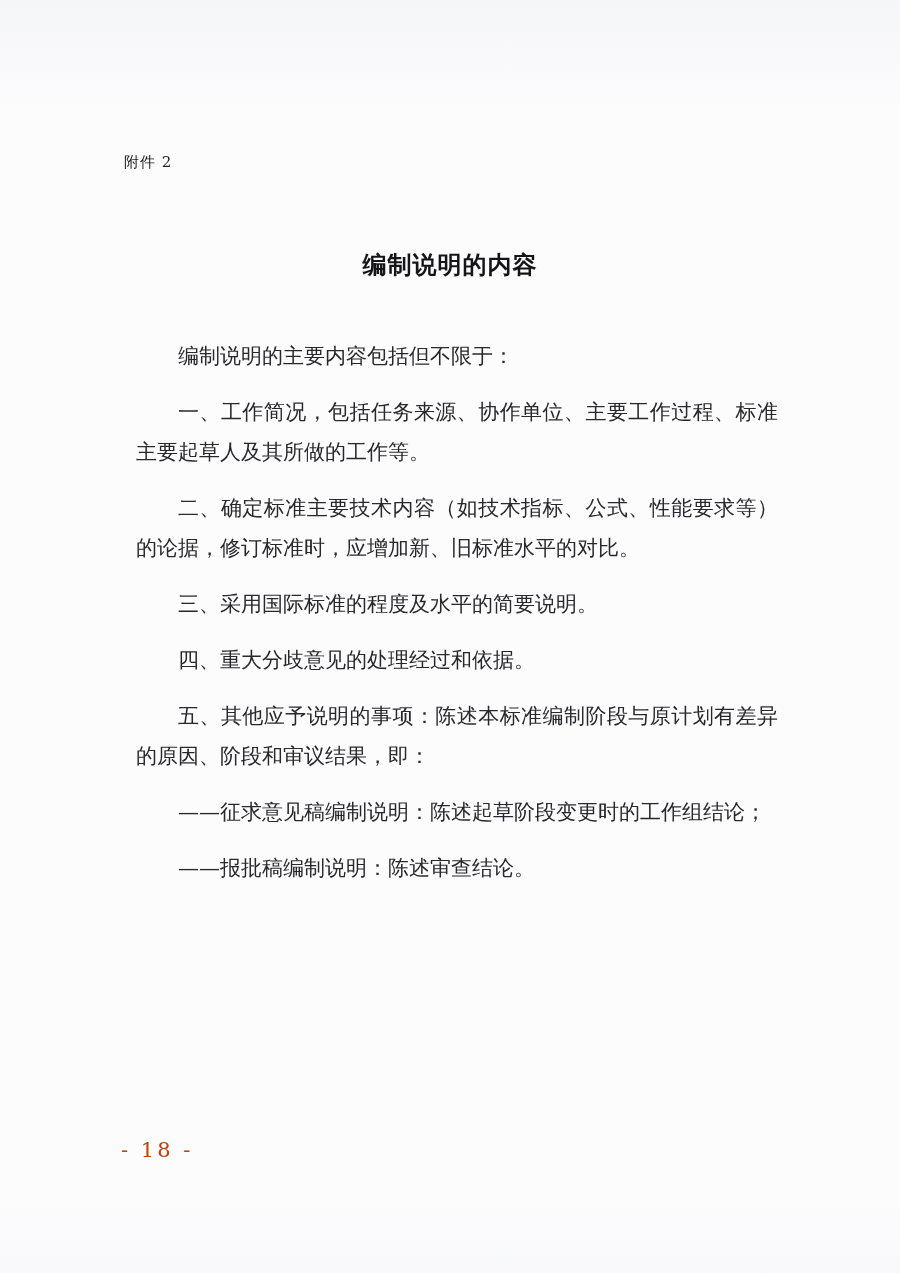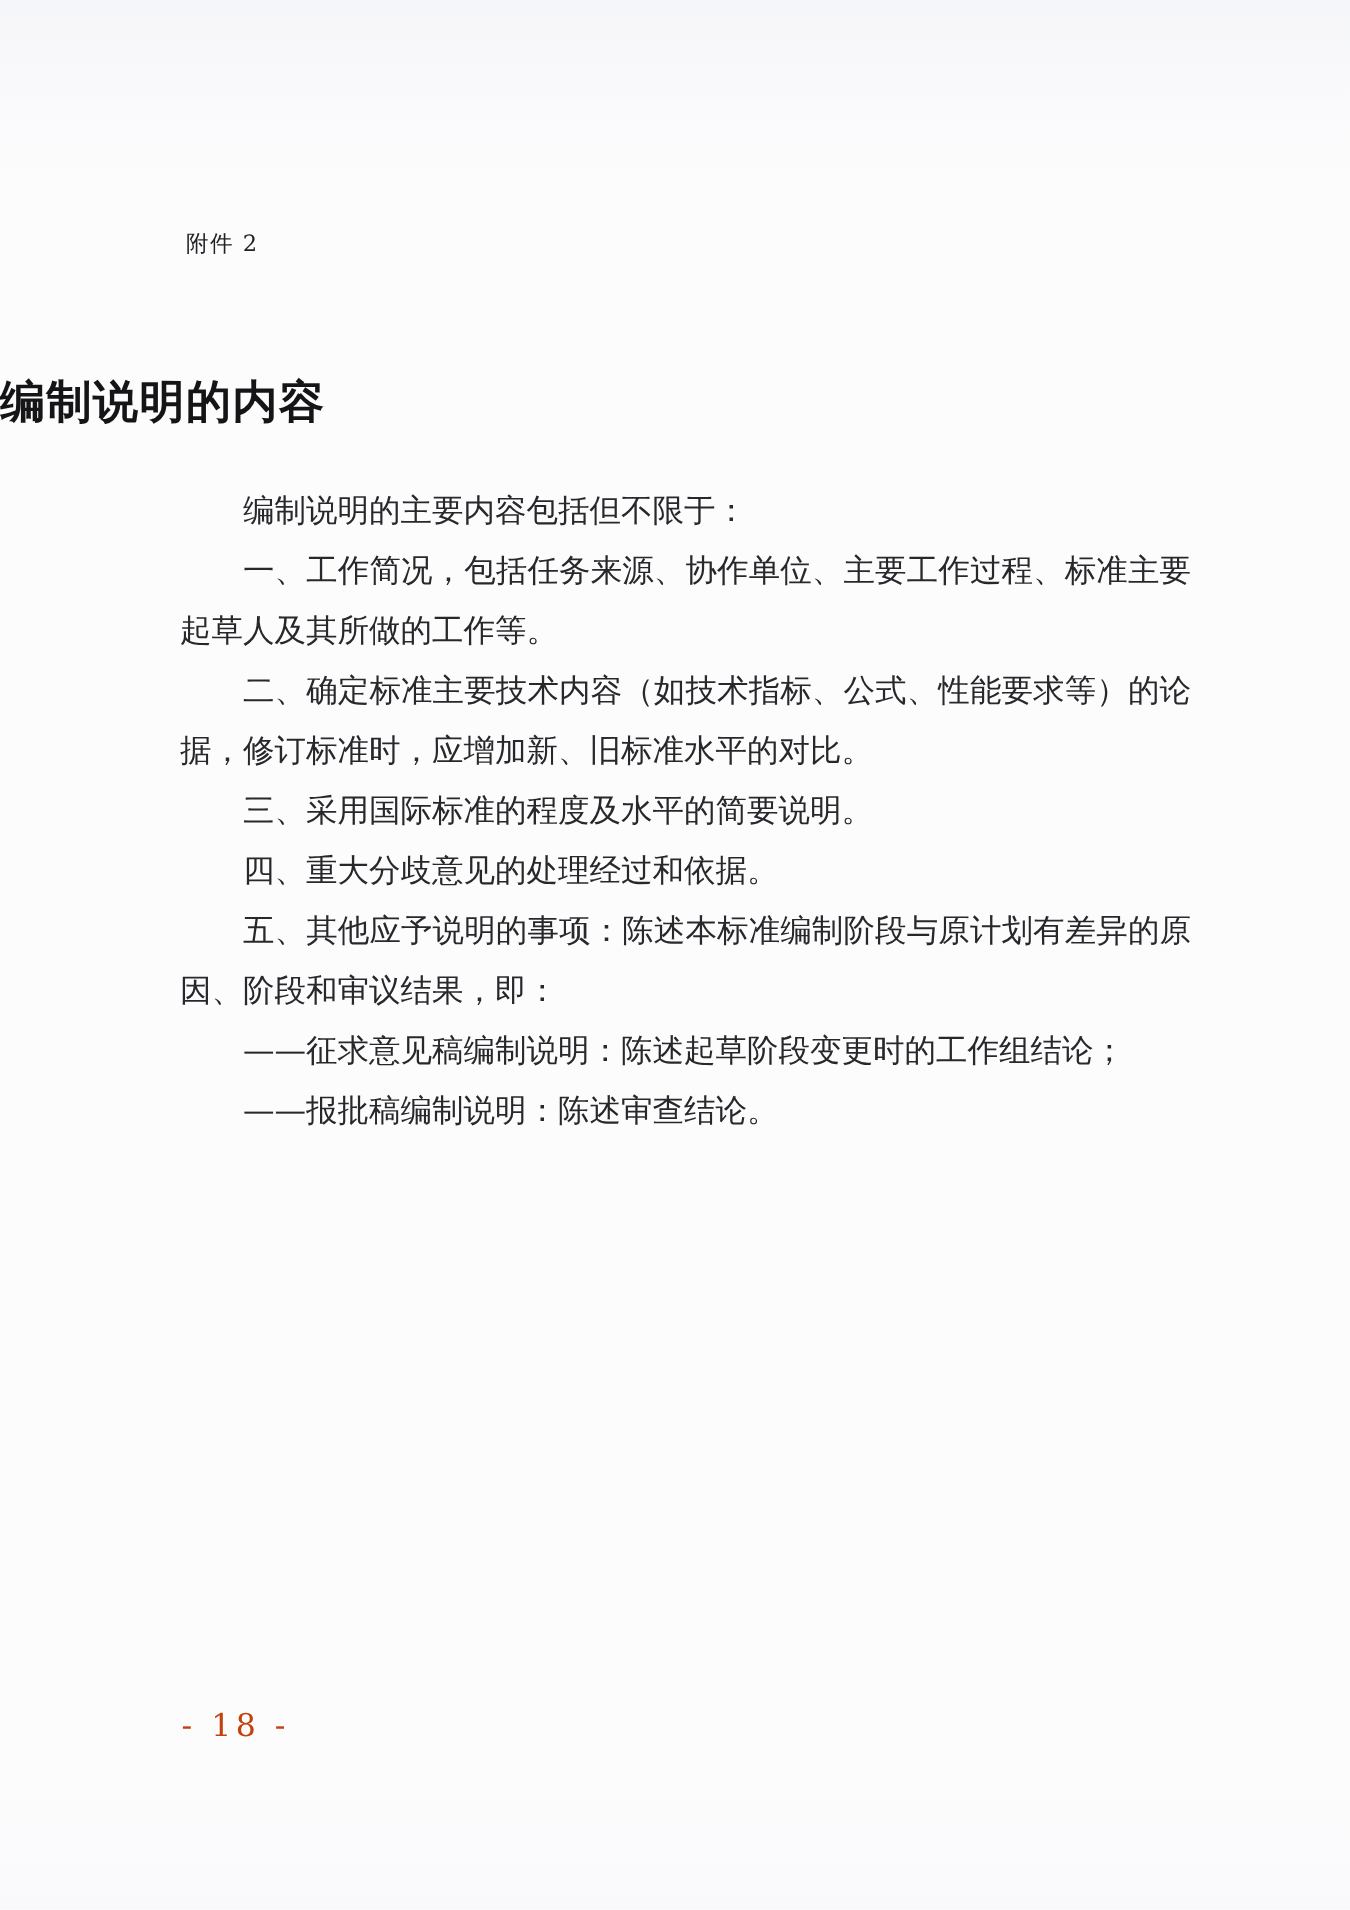--- a/index.html
+++ b/index.html
@@ -31,39 +31,40 @@
     line-height: 32px;
     color: #222226;
     letter-spacing: 1px;
     white-space: nowrap;
   }
   .doc-title {
     position: absolute;
     left: 0;
     top: 230px;
     width: 900px;
-    font-size: 30px;
+    text-align: center;
+    font-size: 24px;
     line-height: 38px;
     font-weight: bold;
     color: #151518;
     letter-spacing: 1px;
   }
   .body-block {
     position: absolute;
     left: 120px;
     top: 320px;
     width: 674px;
     font-size: 21px;
     line-height: 40px;
     text-align: justify;
     text-justify: inter-ideograph;
     color: #28282c;
   }
   .body-block p {
-    margin: 0;
+    margin: 16px;
     padding: 0;
     text-indent: 2em;
     word-break: break-all;
   }
   .page-number {
     position: absolute;
     left: 121px;
     top: 1134px;
     font-size: 21px;
     line-height: 32px;

